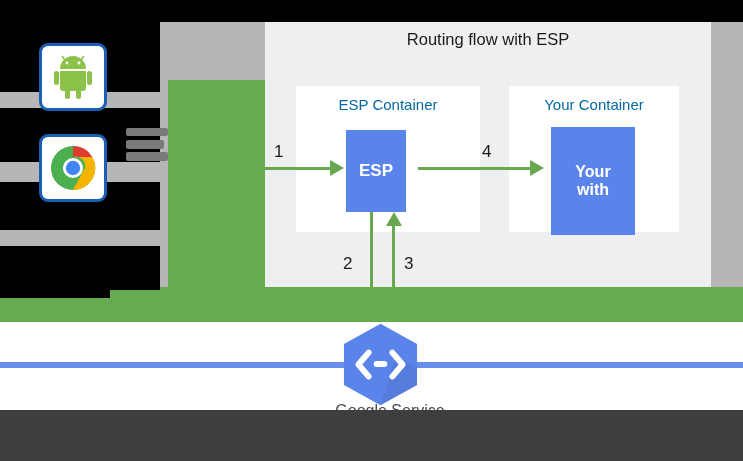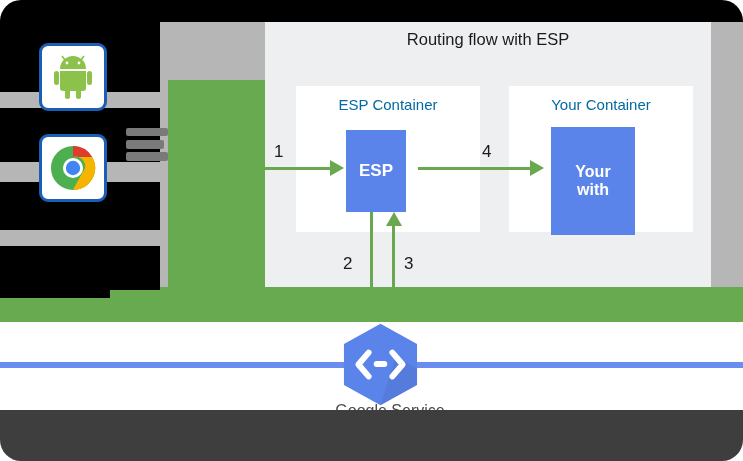--- a/index.html
+++ b/index.html
@@ -10,21 +10,20 @@
   }
   body {
     font-family: "Liberation Sans", "DejaVu Sans", sans-serif;
   }
   #stage {
     position: relative;
     width: 743px;
     height: 461px;
     overflow: hidden;
     background: #ffffff;
-    border-radius: 21px;
   }
 
   
   .plate { position: absolute; }
 
   .bg-gray-left {
     left: 0; top: 22px;
     width: 743px; height: 268px;
     background: #b6b6b6;
   }
@@ -86,21 +85,21 @@
     font-size: 16.5px;
     color: #1b1b1b;
   }
 
   
   .container-card {
     position: absolute;
     background: #ffffff;
   }
   .card-esp  { left: 296px; top: 86px; width: 184px; height: 146px; }
-  .card-your { left: 509px; top: 86px; width: 184px; height: 146px; }
+  .card-your { left: 509px; top: 86px; width: 170px; height: 146px; }
 
   .card-label {
     position: absolute;
     width: 100%;
     text-align: center;
     top: 10px;
     font-size: 15px;
     color: #0369a1;
   }
 

